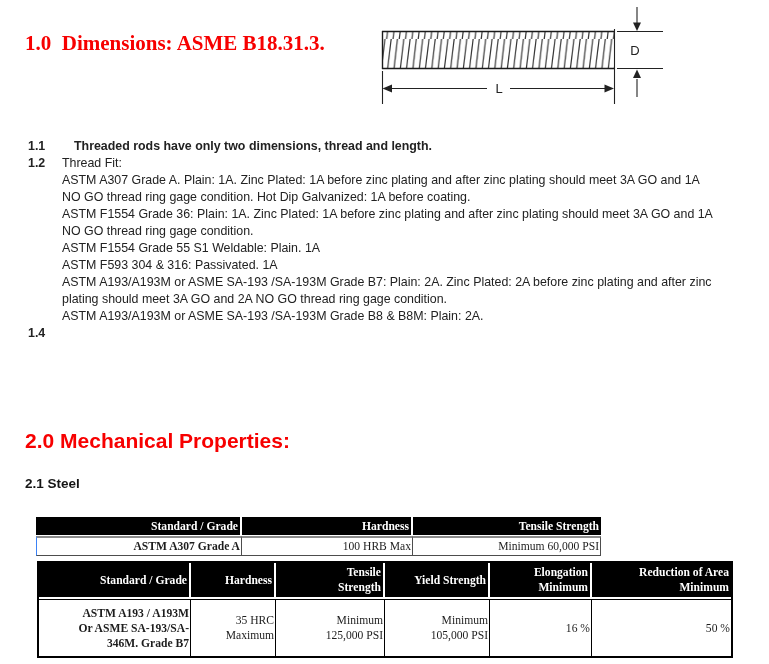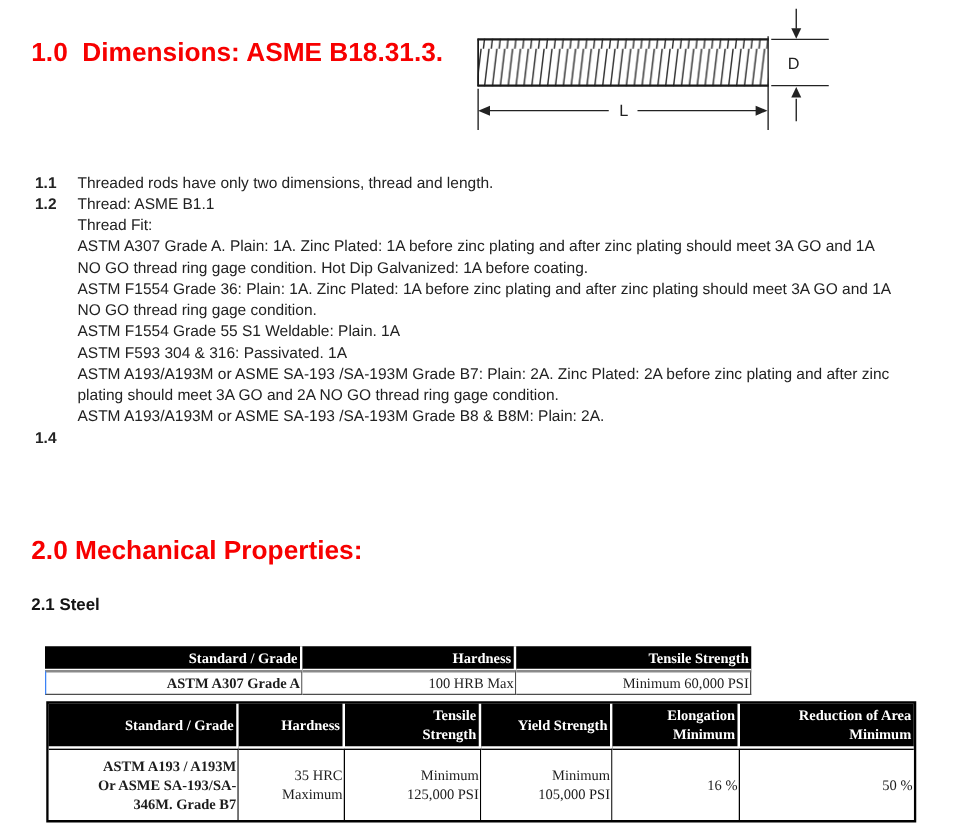--- a/index.html
+++ b/index.html
@@ -3,30 +3,30 @@
 <meta charset="utf-8">
 <style>
   * { box-sizing: border-box; }
   html,body { margin:0; padding:0; }
   body {
     width:769px; height:664px; position:relative; overflow:hidden;
     background:#ffffff; color:#1d1d1d;
     font-family:"Liberation Sans","DejaVu Sans",sans-serif;
   }
   .h-red { position:absolute; color:#f70000; font-weight:700; font-size:21px; white-space:pre; }
-  #heading-1 { left:25px; top:31px; }
+  #heading-1 { left:25px; top:31px;font-family:Liberation Serif, serif; }
   #heading-2 { left:25px; top:429px; }
   #subheading-21 { position:absolute; left:25px; top:476px; font-size:13.5px; font-weight:700; color:#151515; }
 
   #diagram { position:absolute; left:373px; top:1px; width:300px; height:104px; }
 
   .textblock { position:absolute; left:28px; top:138px; width:720px; font-size:12.4px; line-height:17px; color:#222; }
   .item { position:relative; padding-left:34px; }
   .num { position:absolute; left:0; top:0; font-weight:700; }
-  .b { font-weight:400; }
+  .b { font-weight:700;margin-left:12px; }
   .lines { white-space:pre-wrap; }
   .inline { display:inline; }
 
   table { border-collapse:separate; border-spacing:0; table-layout:fixed; text-align:right;font-family:Liberation Serif, serif; }
   th { background:#000; color:#fff; font-weight:700; font-size:11.6px; padding:0 2px; vertical-align:middle; white-space:pre-line; line-height:15px; }
   td { font-size:11.6px; vertical-align:middle; white-space:pre-line; line-height:15px; background:#fff; }
 
   #tableA { position:absolute; left:36px; top:517px; }
   .tbl1 { width:565px; }
   .tbl1 th { height:19px; border-right:2px solid #fff; border-bottom:1px solid #fff; }
@@ -79,21 +79,20 @@
   <text x="126" y="92" font-size="13" fill="#222" text-anchor="middle">L</text>
 </svg>
 
 <div class="textblock">
   <div class="item">
     <span class="num">1.1</span>
     <span class="b">Threaded rods have only two dimensions, thread and length.</span>
   </div>
   <div class="item">
     <span class="num">1.2</span>
-    <div class="b">Thread: ASME B1.1</div>
     <div class="lines">Thread Fit:
 ASTM A307 Grade A. Plain: 1A. Zinc Plated: 1A before zinc plating and after zinc plating should meet 3A GO and 1A
 NO GO thread ring gage condition. Hot Dip Galvanized: 1A before coating.
 ASTM F1554 Grade 36: Plain: 1A. Zinc Plated: 1A before zinc plating and after zinc plating should meet 3A GO and 1A
 NO GO thread ring gage condition.
 ASTM F1554 Grade 55 S1 Weldable: Plain. 1A
 ASTM F593 304 &amp; 316: Passivated. 1A
 ASTM A193/A193M or ASME SA-193 /SA-193M Grade B7: Plain: 2A. Zinc Plated: 2A before zinc plating and after zinc
 plating should meet 3A GO and 2A NO GO thread ring gage condition.
 ASTM A193/A193M or ASME SA-193 /SA-193M Grade B8 &amp; B8M: Plain: 2A.</div>

